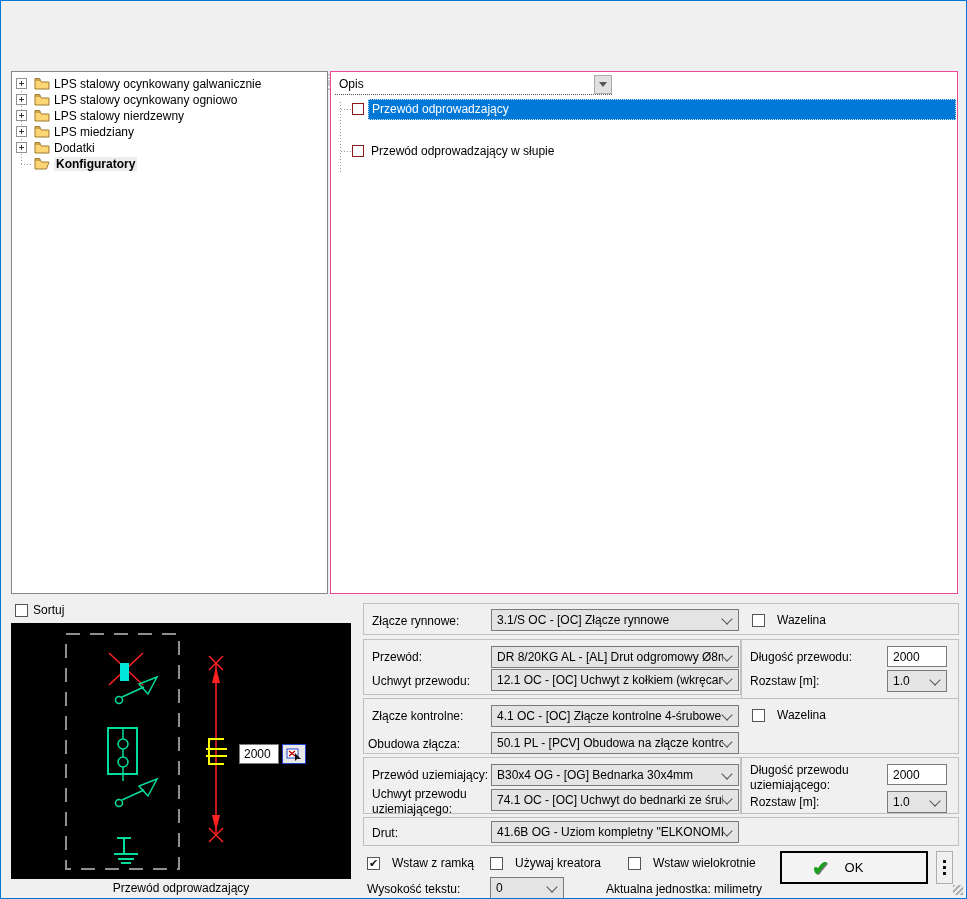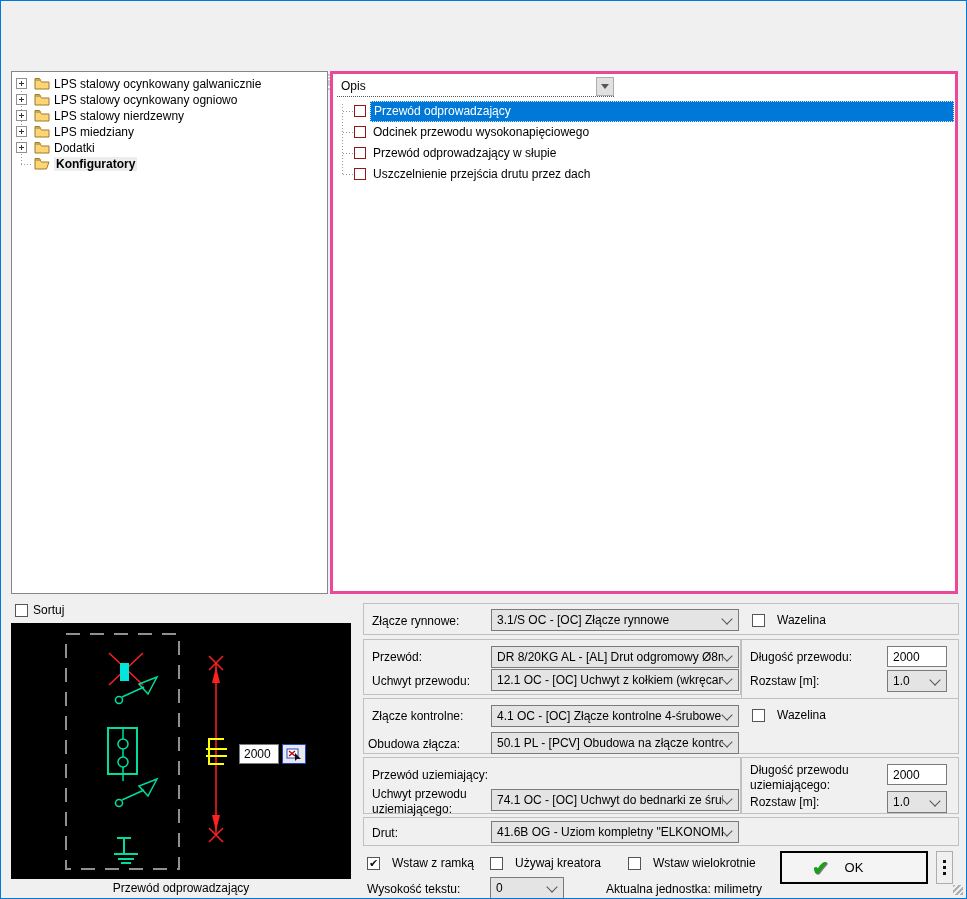--- a/index.html
+++ b/index.html
@@ -14,21 +14,21 @@
   .tbtn{position:absolute;top:41px;width:20px;height:20px;display:flex;align-items:center;justify-content:center;}
   .t-label{font-family:"Liberation Serif",serif;font-weight:bold;font-size:14px;}
   .blue-round{width:18px;height:18px;border-radius:50%;background:#2333C4;color:#fff;display:flex;align-items:center;justify-content:center;font-weight:bold;font-size:12px;}
   .play-tri{width:0;height:0;border-left:7px solid #fff;border-top:5px solid transparent;border-bottom:5px solid transparent;margin-left:2px;}
   .gray-x{color:#9a9a9a;font-size:17px;font-weight:bold;}
   .search-wrap{position:absolute;left:428px;top:42px;width:222px;height:22px;background:#fff;border:1px solid #7A7A7A;box-sizing:border-box;display:flex;align-items:center;}
   .search-wrap input{flex:1;border:none;outline:none;height:18px;font-size:12px;padding-left:4px;background:transparent;}
   .chev{width:7px;height:7px;border-right:1.6px solid #555;border-bottom:1.6px solid #555;transform:rotate(45deg);margin:-3px 7px 0 0;flex:none;}
   
   .tree-panel{position:absolute;left:10px;top:70px;width:317px;height:523px;background:#fff;border:1px solid #828790;box-sizing:border-box;}
-  .list-panel{position:absolute;left:329px;top:70px;width:628px;height:523px;background:#fff;border:3px solid #ec4899;box-sizing:border-box;padding-left:16px;}
+  .list-panel{position:absolute;left:329px;top:70px;width:628px;height:523px;background:#fff;border:1px solid #ec4899;box-sizing:border-box;padding-left:16px;}
   .tree-row{position:absolute;left:0;height:16px;display:flex;align-items:center;}
   .expand-box{position:absolute;left:4px;width:11px;height:11px;background:#fff;border:1px solid #919191;box-sizing:border-box;}
   .expand-box::before{content:"";position:absolute;left:2px;top:4px;width:5px;height:1px;background:#333;}
   .expand-box::after{content:"";position:absolute;left:4px;top:2px;width:1px;height:5px;background:#333;}
   .folder{position:absolute;left:22px;top:1px;}
   .tree-label{position:absolute;left:42px;top:1px;white-space:nowrap;}
   .tree-label.bold{font-weight:bold;background:#EDEDED;padding:0 2px;}
   .dotline-v{position:absolute;width:1px;background-image:repeating-linear-gradient(to bottom,#999 0 1px,transparent 1px 3px);}
   .dotline-h{position:absolute;height:1px;background-image:repeating-linear-gradient(to right,#999 0 1px,transparent 1px 3px);}
   
@@ -208,34 +208,24 @@
     <div class="opis-combo">
       <span class="opis-text">Opis</span>
       <span class="opis-arrow"></span>
     </div>
     <div class="dotline-v" style="left:9px;top:30px;height:70px"></div>
     <div class="list-row" style="top:27px">
       <div class="dotline-h" style="left:9px;top:10px;width:11px"></div>
       <span class="maroon-sq"></span>
       <span class="list-label sel">Przewód odprowadzający</span>
     </div>
-    <div class="list-row" style="top:48px">
-      <div class="dotline-h" style="left:9px;top:10px;width:11px"></div>
-      <span class="maroon-sq"></span>
-      <span class="list-label">Odcinek przewodu wysokonapięciowego</span>
-    </div>
     <div class="list-row" style="top:69px">
       <div class="dotline-h" style="left:9px;top:10px;width:11px"></div>
       <span class="maroon-sq"></span>
       <span class="list-label">Przewód odprowadzający w słupie</span>
-    </div>
-    <div class="list-row" style="top:90px">
-      <div class="dotline-h" style="left:9px;top:10px;width:11px"></div>
-      <span class="maroon-sq"></span>
-      <span class="list-label">Uszczelnienie przejścia drutu przez dach</span>
     </div>
   </div>
 
   <div class="sortuj">
     <span class="cbx"></span>
     <span>Sortuj</span>
   </div>
 
   <div class="canvas">
     <svg width="340" height="256" viewBox="0 0 340 256">
@@ -331,20 +321,24 @@
       </span>
       <span class="flabel" style="left:4px;top:38px">Obudowa złącza:</span>
       <span class="combo" style="left:127px;top:33px;width:248px">
         <span class="ctext">50.1 PL - [PCV] Obudowa na złącze kontrolne</span>
           <span class="chev"></span>
       </span>
     </div>
 
     <div class="gbox" style="left:0;top:156px;width:378px;height:57px">
       <span class="flabel" style="left:8px;top:10px">Przewód uziemiający:</span>
+      <span class="combo" style="left:127px;top:6px;width:248px">
+        <span class="ctext">B30x4 OG - [OG] Bednarka 30x4mm</span>
+          <span class="chev"></span>
+      </span>
       <span class="flabel wrap" style="left:8px;top:29px;width:115px">Uchwyt przewodu uziemiającego:</span>
       <span class="combo" style="left:127px;top:31px;width:248px">
         <span class="ctext">74.1 OC - [OC] Uchwyt do bednarki ze śrubą (</span>
           <span class="chev"></span>
       </span>
     </div>
     <div class="gbox" style="left:378px;top:156px;width:218px;height:57px">
       <span class="flabel wrap" style="left:8px;top:5px;width:130px">Długość przewodu uziemiającego:</span>
       <input class="tinput" style="left: 145px; top: 6px; width: 60px;" value="2000">
       <span class="flabel" style="left:8px;top:37px">Rozstaw [m]:</span>

